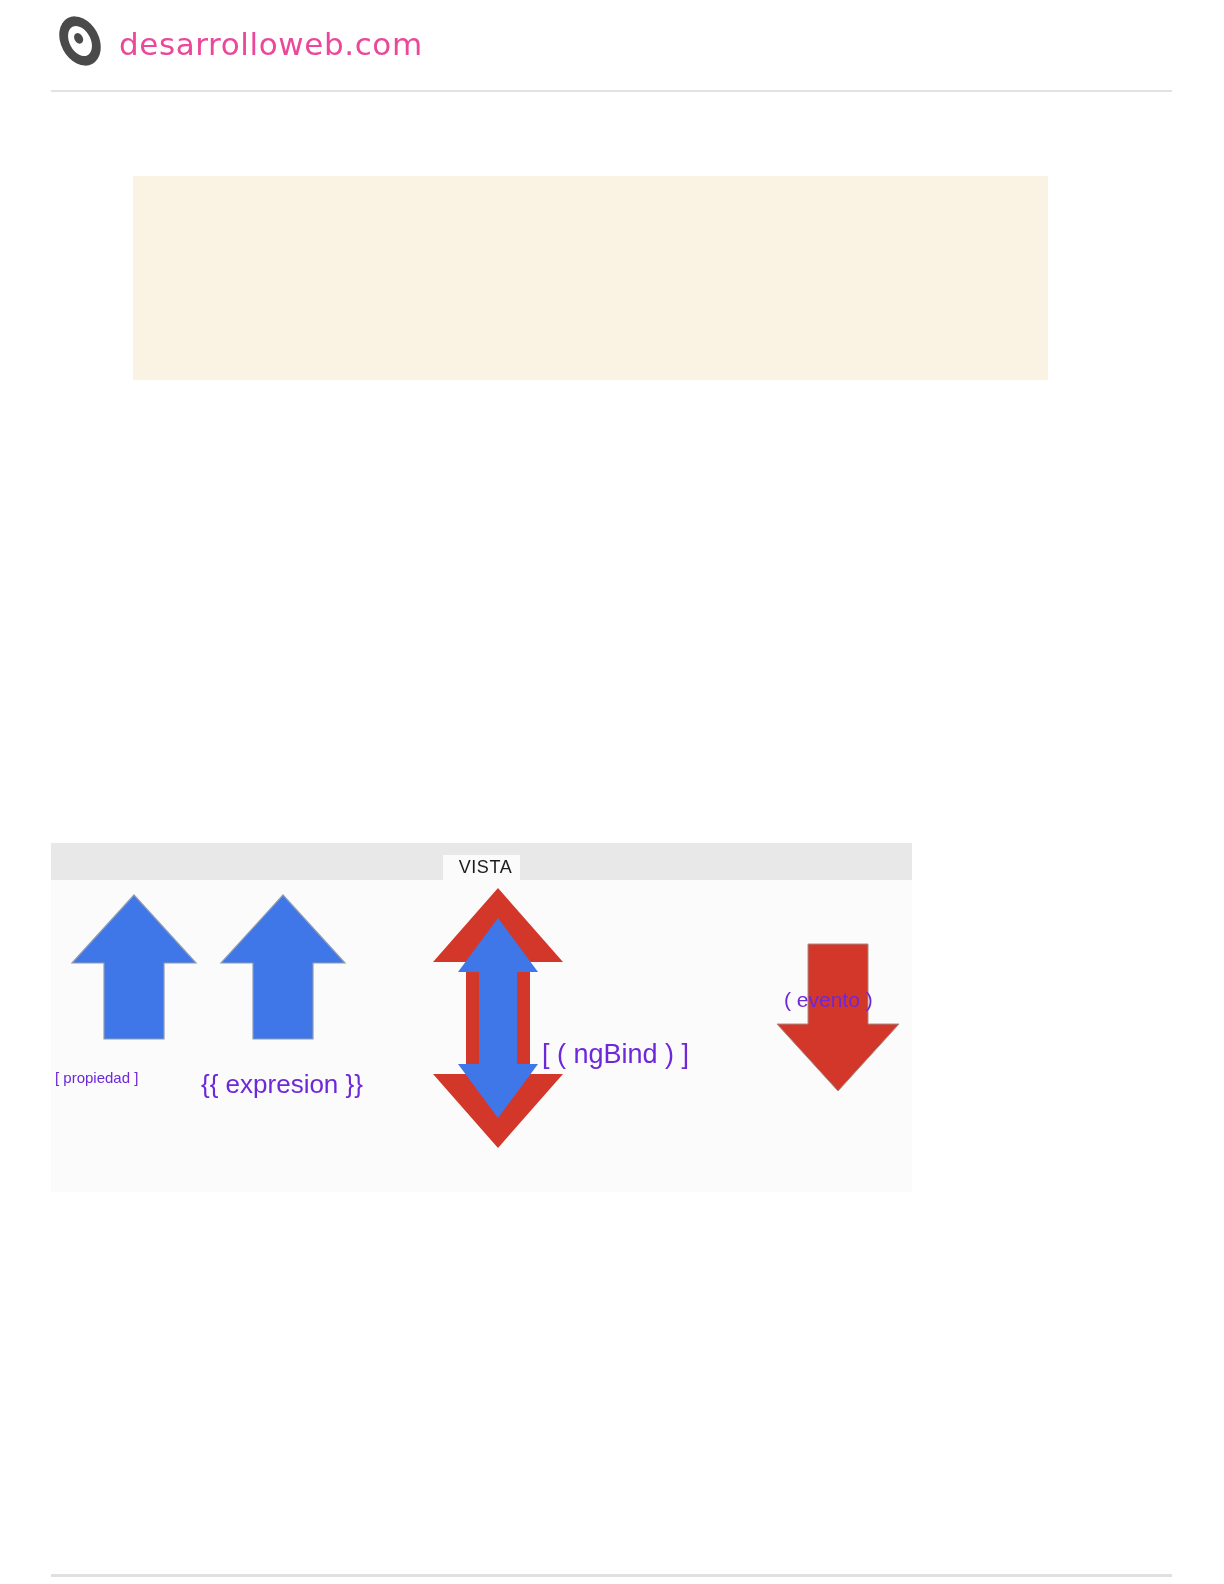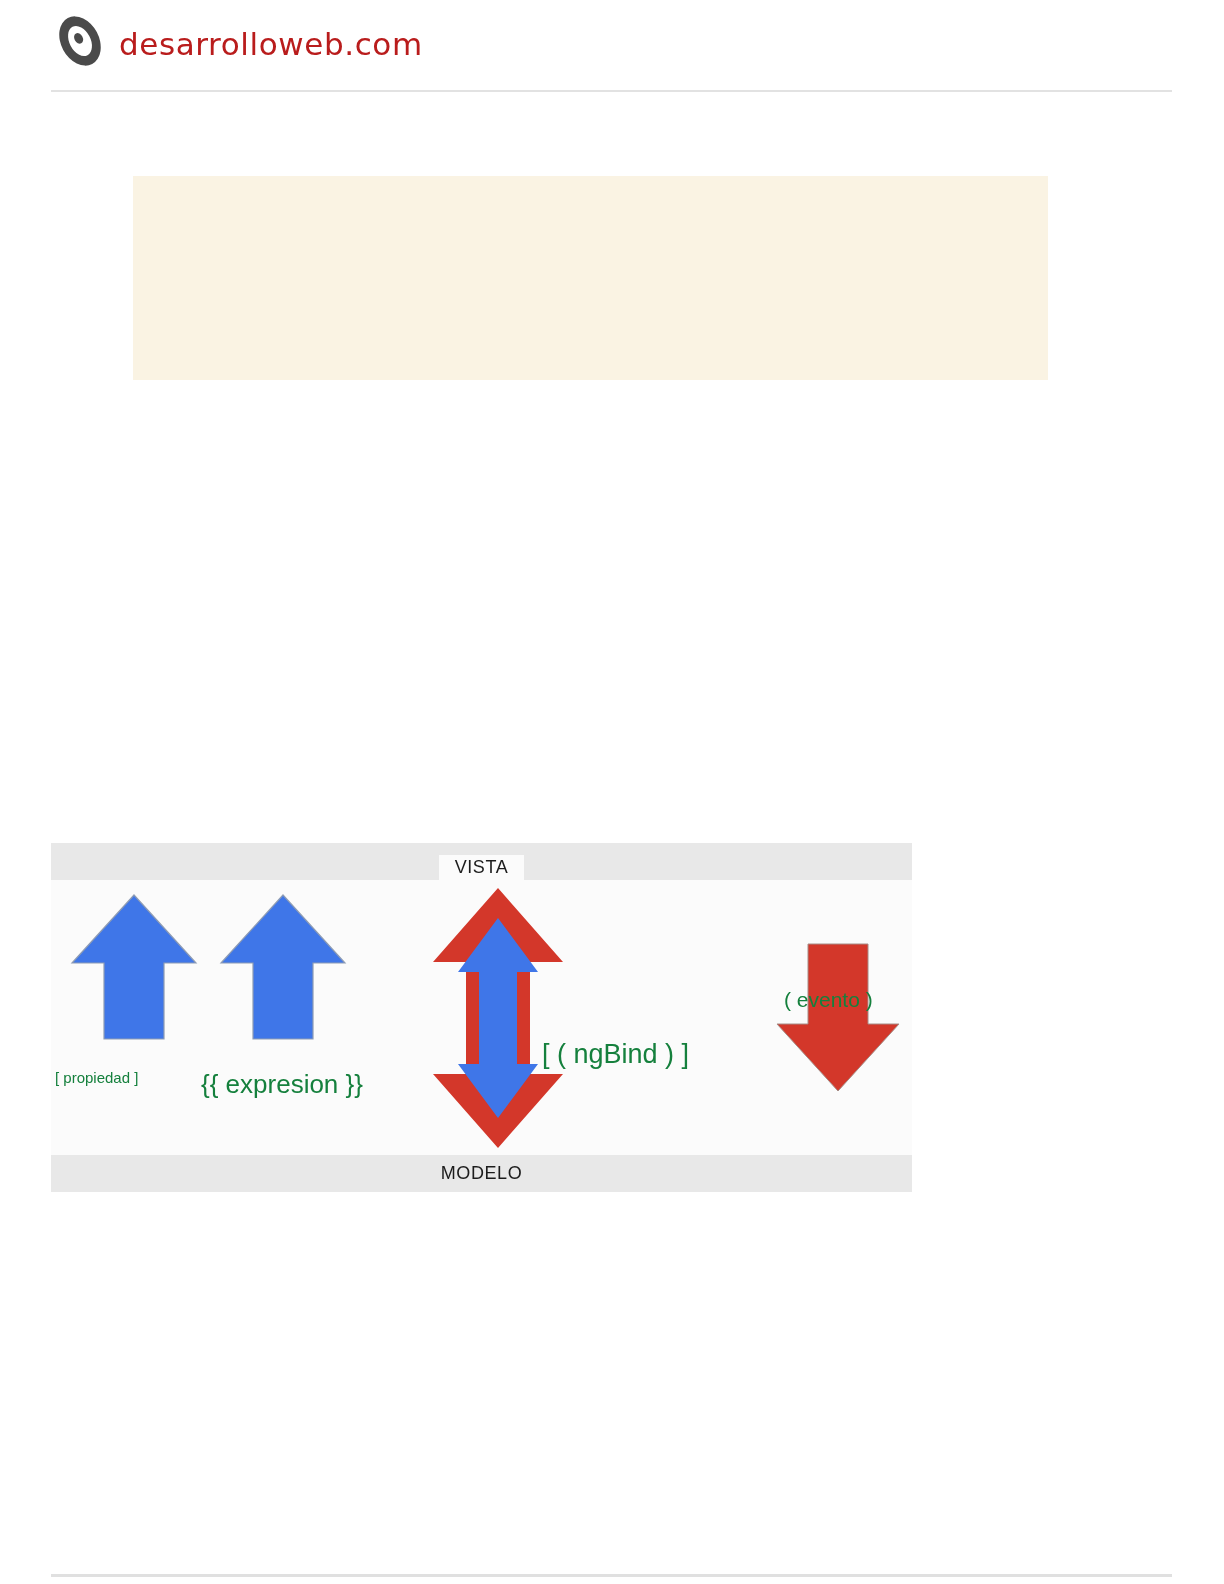--- a/index.html
+++ b/index.html
@@ -35,21 +35,21 @@
   }
   .brand-mark {
     width: 58px;
     height: 62px;
     display: block;
   }
   .brand-word {
     font-family: "DejaVu Sans", sans-serif;
     font-size: 31px;
     letter-spacing: 0.6px;
-    color: #b91c1c;
+    color: #ec4899;
     white-space: nowrap;
     line-height: 1;
     position: relative;
     top: 3px;
   }
   .header-rule {
     position: absolute;
     left: 51px;
     top: 90px;
     width: 1121px;
@@ -97,39 +97,39 @@
   .band-top { top: 0; }
   .band-bottom { bottom: 0; }
   .band-label {
     font-family: "Liberation Sans", sans-serif;
     font-size: 18px;
     color: #1c1c1c;
     letter-spacing: 0.6px;
   }
   .band-top .band-label {
     background: #fbfbfb;
-    padding: 2px 16px 4px 16px;
+    padding: 2px 8px 4px 16px;
     position: relative;
     top: 7px;
   }
   .stage {
     position: absolute;
     left: 0;
     top: 37px;
     width: 861px;
     height: 275px;
   }
   .arrow-svg {
     position: absolute;
     display: block;
   }
   .diagram-label {
     position: absolute;
     font-family: "Liberation Sans", sans-serif;
-    color: #15803d;
+    color: #6d28d9;
     white-space: nowrap;
   }
   .lbl-propiedad { left: 4px;   top: 189px; font-size: 15px; }
   .lbl-expresion { left: 150px; top: 189px; font-size: 26px; }
   .lbl-ngbind    { left: 491px; top: 159px; font-size: 27px; }
   .lbl-evento    { left: 733px; top: 108px; font-size: 21px; }
 
   
   .footer-rule {
     position: absolute;
@@ -189,18 +189,15 @@
     <svg class="arrow-svg" style="left:722px; top:60px; width:130px; height:155px;" viewBox="0 0 130 155">
       <polygon points="35,4 95,4 95,84 126,84 65,151 4,84 35,84" fill="#d3372a" stroke="#a68c86" stroke-width="1"></polygon>
     </svg>
 
     <span class="diagram-label lbl-propiedad">[ propiedad ]</span>
     <span class="diagram-label lbl-expresion">{{ expresion }}</span>
     <span class="diagram-label lbl-ngbind">[ ( ngBind ) ]</span>
     <span class="diagram-label lbl-evento">( evento )</span>
   </div>
 
-  <div class="band band-bottom">
-    <span class="band-label">MODELO</span>
-  </div>
 </figure>
 
 <div class="footer-rule"></div>
 
 </body></html>

